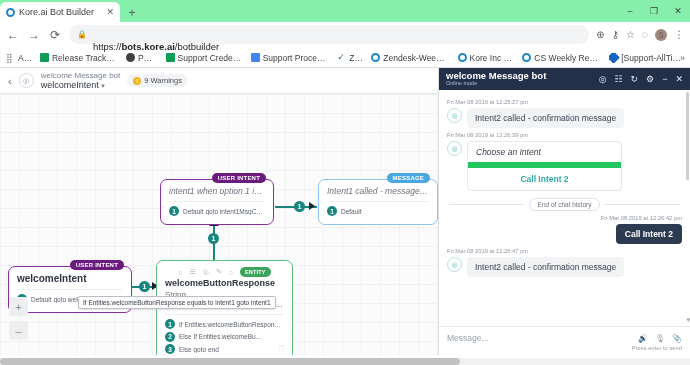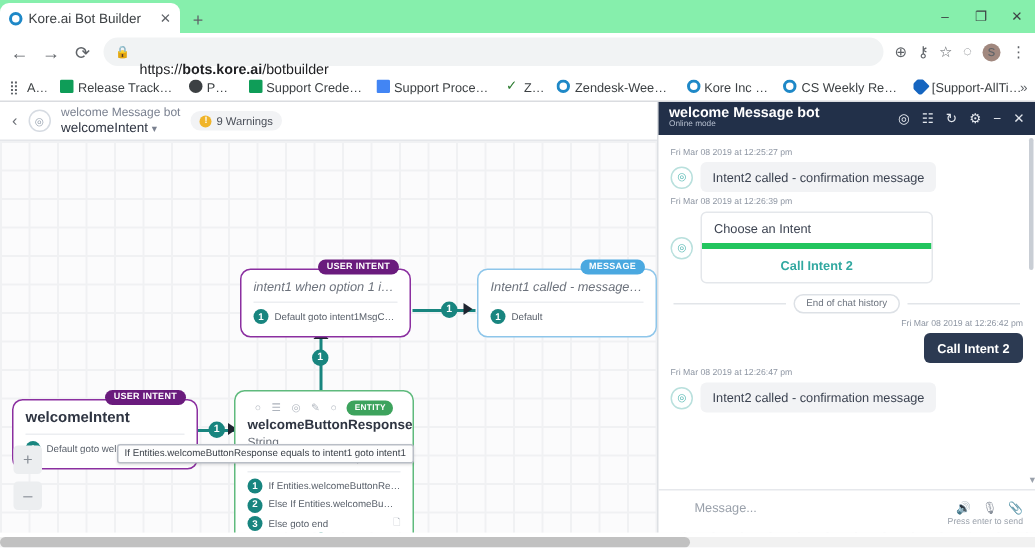--- a/index.html
+++ b/index.html
@@ -167,53 +167,53 @@
     padding:0 7px; color:#fff;
   }
   .chat-head .ct { line-height:1.05; }
   .chat-head .ct .t1 { font-size:9.5px; font-weight:bold; }
   .chat-head .ct .t2 { font-size:5.5px; color:#b6bfcf; }
   .chat-head-icons { margin-left:auto; display:flex; align-items:center; gap:8px; }
   .chat-head-icons i { font-style:normal; font-size:9px; color:#e4e8ef; }
   .chat-body { flex:1; overflow:hidden; padding:5px 8px 0 8px; position:relative; }
   .ts { font-size:5.8px; color:#8e96a3; margin:4px 0 3px 0; }
   .ts.right { text-align:right; }
-  .msg-row { display:flex; align-items:center; gap:5px; margin-bottom:2px; }
+  .msg-row { display:flex; align-items:flex-start; gap:5px; margin-bottom:2px; }
   .msg-ava {
     width:15px; height:15px; border-radius:50%; border:1px solid #b9e0dd;
     display:flex; align-items:center; justify-content:center;
     font-size:7px; color:#49b3ad; flex:none;
   }
   .bubble-in {
     background:#f2f3f5; border-radius:4px; padding:5px 8px;
     font-size:8.5px; color:#3b4250;
   }
   .bubble-out {
     background:#2c3a52; border-radius:4px; padding:5px 9px;
     font-size:8.5px; color:#fff; font-weight:bold; margin-left:auto;
   }
   .out-row { display:flex; }
   .card {
     background:#fff; border:1px solid #e4e7eb; border-radius:4px;
     width:155px; overflow:hidden;
   }
-  .card-head { padding:5px 8px; font-size:8.5px; color:#3b4250; border-bottom:4px solid #22c55e; }
+  .card-head { padding:5px 8px; font-size:8.5px; color:#3b4250; border-bottom:6px solid #22c55e;font-style:italic; }
   .card-opt {
     padding:6px 8px; font-size:8.5px; color:#31a8a0; font-weight:bold;
     text-align:center; border-bottom:1px solid #eceef1;
   }
   .card-opt:last-child { border-bottom:none; }
   .divider-row { display:flex; align-items:center; gap:5px; margin:7px 2px 2px 2px; }
   .divider-row .ln { flex:1; height:1px; background:#e2e5e9; }
   .divider-row .pill {
     border:1px solid #dde1e6; border-radius:9px; padding:2px 8px;
     font-size:6.5px; color:#6d747f;
   }
   .chat-foot { border-top:1px solid #e6e8ec; padding:6px 8px 4px 8px; }
-  .foot-row { display:flex; align-items:center;margin-left:16px; }
+  .foot-row { display:flex; align-items:center; }
   .foot-input { flex:1; font-size:8.5px; color:#9aa1ab; }
   .foot-icons { display:flex; gap:7px; }
   .foot-icons i { font-style:normal; font-size:8px; color:#8a919c; }
   .foot-hint { text-align:right; font-size:5.8px; color:#9aa1ab; margin-top:2px; }
   .chat-scroll {
     position:absolute; right:1px; top:2px; width:3px; height:88px;
     background:#c9ced5; border-radius:2px;
   }
   .chat-scroll-dn { position:absolute; right:0px; bottom:2px; font-size:7px; color:#9aa1ab; }
   
@@ -341,21 +341,21 @@
       <div class="node purple" style="left:8px; top:172px; width:124px;">
         <span class="badge user">USER INTENT</span>
         <div class="node-title">welcomeIntent</div>
         <div class="node-divider"></div>
         <div class="cond">
           <span class="cond-num">1</span>
           <span class="cond-txt">Default goto welcomeButtonResponse</span>
         </div>
       </div>
 
-      <div class="node green" style="left:156px; top:166px; width:120px;">
+      <div class="node green" style="left:156px; top:166px; width:137px;">
         <div class="node-icons">
           <i>○</i>
           <i>☰</i>
           <i>◎</i>
           <i>✎</i>
           <i>○</i>
           <span class="badge ent" style="padding:2px 5px;font-size:5.5px;">ENTITY</span>
         </div>
         <div class="node-title" style="font-size:9px">welcomeButtonResponse</div>
         <div class="node-type">String</div>

